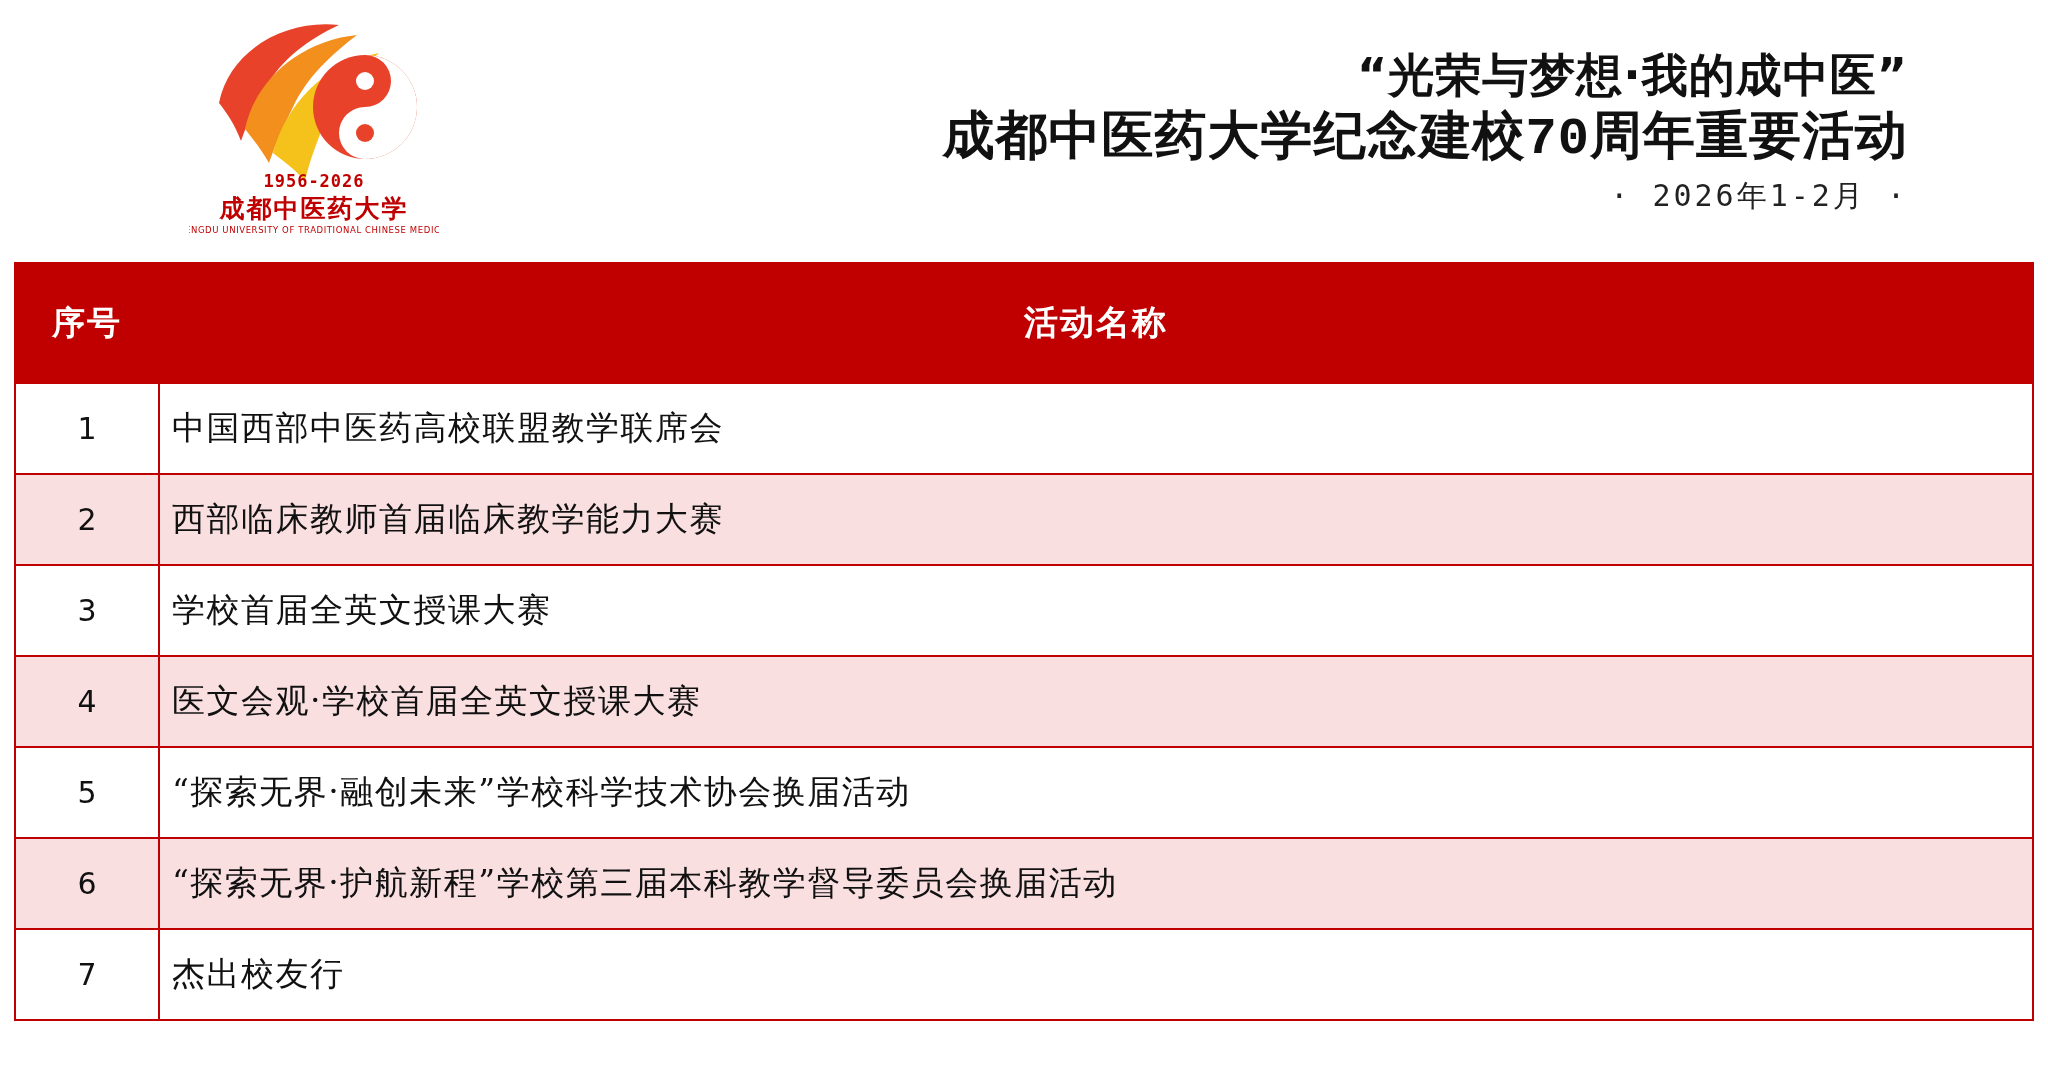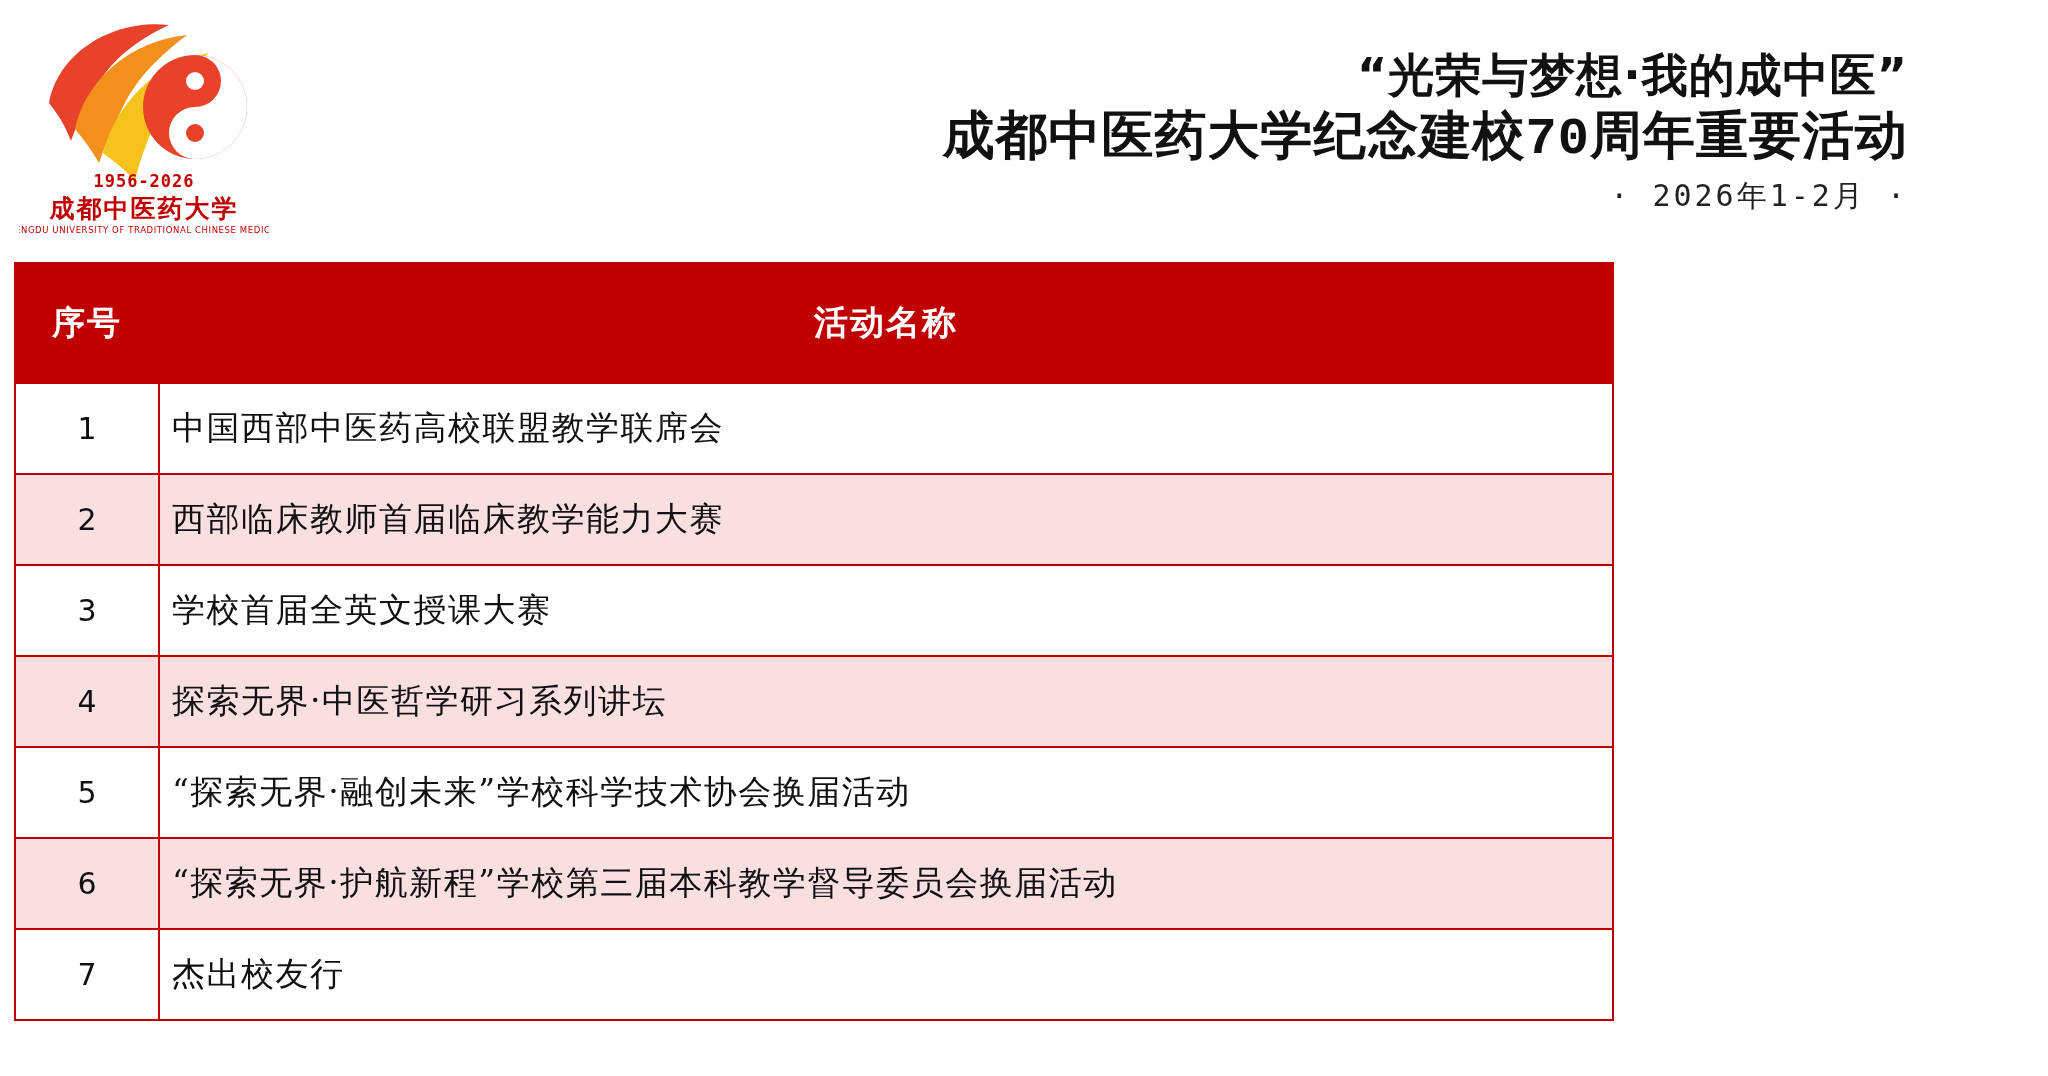--- a/index.html
+++ b/index.html
@@ -29,20 +29,21 @@
     height: 262px;
     padding: 0 0 0 14px;
     box-sizing: border-box;
   }
 
   .logo-block {
     width: 260px;
     min-width: 260px;
     height: 240px;
     position: relative;
+    margin-left: 170px;
     margin-right: 10px;
   }
 
   .logo-svg {
     display: block;
     margin: 0 auto;
   }
 
   .title-block {
     flex: 1;
@@ -72,21 +73,21 @@
     white-space: nowrap;
   }
 
   
   .table-wrap {
     padding: 0 14px 0 14px;
     box-sizing: border-box;
   }
 
   table.activities {
-    width: 1600px;
+    width: 2020px;
     border-collapse: collapse;
     table-layout: fixed;
   }
 
   table.activities col.col-idx { width: 144px; }
 
   table.activities th,
   table.activities td {
     border: 2px solid #c00000;
     box-sizing: border-box;
@@ -177,21 +178,21 @@
         <tr class="even">
           <td class="idx">2</td>
           <td class="name">西部临床教师首届临床教学能力大赛</td>
         </tr>
         <tr class="odd">
           <td class="idx">3</td>
           <td class="name">学校首届全英文授课大赛</td>
         </tr>
         <tr class="even">
           <td class="idx">4</td>
-          <td class="name">探索无界·中医哲学研习系列讲坛</td>
+          <td class="name">医文会观·学校首届全英文授课大赛</td>
         </tr>
         <tr class="odd">
           <td class="idx">5</td>
           <td class="name">“探索无界·融创未来”学校科学技术协会换届活动</td>
         </tr>
         <tr class="even">
           <td class="idx">6</td>
           <td class="name">“探索无界·护航新程”学校第三届本科教学督导委员会换届活动</td>
         </tr>
         <tr class="odd">

